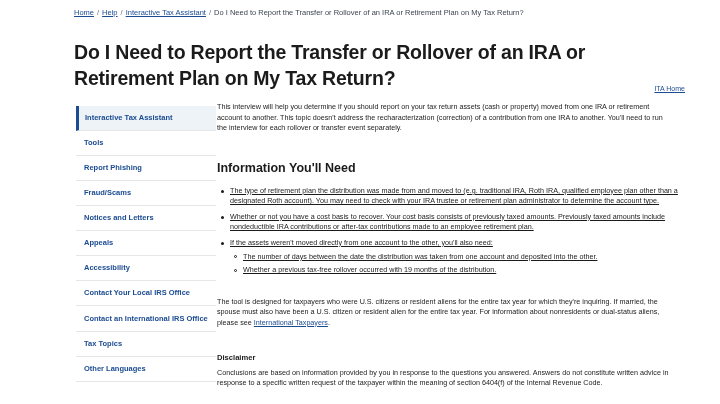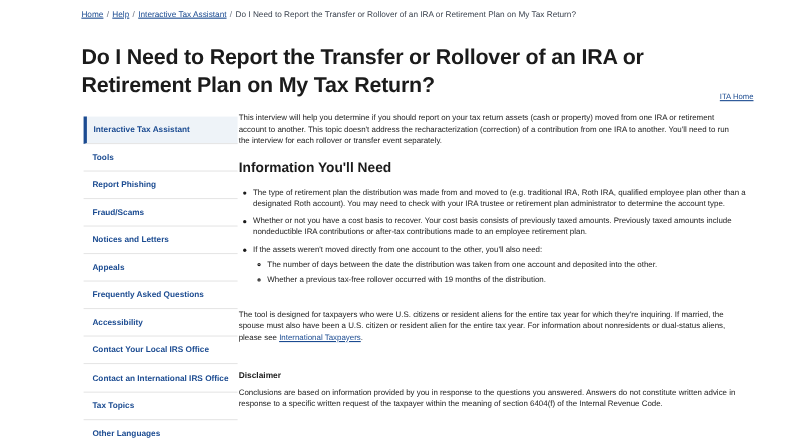--- a/index.html
+++ b/index.html
@@ -115,30 +115,31 @@
     text-decoration: underline;
   }
   .intro {
     margin-top: 18px;
     font-size: 7.2px;
     line-height: 10.5px;
     color: #1b1b1b;
     width: 455px;
   }
   .section-head {
-    margin-top: 10px;
+    margin-top: 26px;
     font-size: 12.5px;
     line-height: 16px;
     font-weight: bold;
     color: #1b1b1b;
   }
   ul.bullets {
     margin: 7px 0 0 0;
     padding-left: 13px;
     list-style: none;
+    text-decoration: underline;
   }
   ul.bullets > li {
     position: relative;
     font-size: 7.2px;
     line-height: 10.4px;
     margin-bottom: 5px;
     width: 448px;
     color: #1b1b1b;
   }
   ul.bullets > li::before {
@@ -211,21 +212,20 @@
 
     <h1 class="page-title">Do I Need to Report the Transfer or Rollover of an IRA or Retirement Plan on My Tax Return?</h1>
 
     <nav class="sidenav">
       <div class="sidenav-item active"><span>Interactive Tax Assistant</span></div>
       <div class="sidenav-item"><span>Tools</span></div>
       <div class="sidenav-item"><span>Report Phishing</span></div>
       <div class="sidenav-item"><span>Fraud/Scams</span></div>
       <div class="sidenav-item"><span>Notices and Letters</span></div>
       <div class="sidenav-item"><span>Appeals</span></div>
-      <div class="sidenav-item"><span>Frequently Asked Questions</span></div>
       <div class="sidenav-item"><span>Accessibility</span></div>
       <div class="sidenav-item"><span>Contact Your Local IRS Office</span></div>
       <div class="sidenav-item two-line"><span>Contact an International IRS Office</span></div>
       <div class="sidenav-item"><span>Tax Topics</span></div>
       <div class="sidenav-item"><span>Other Languages</span></div>
     </nav>
 
     <div class="main">
       <a href="#" class="ita-home">ITA Home</a>
 

